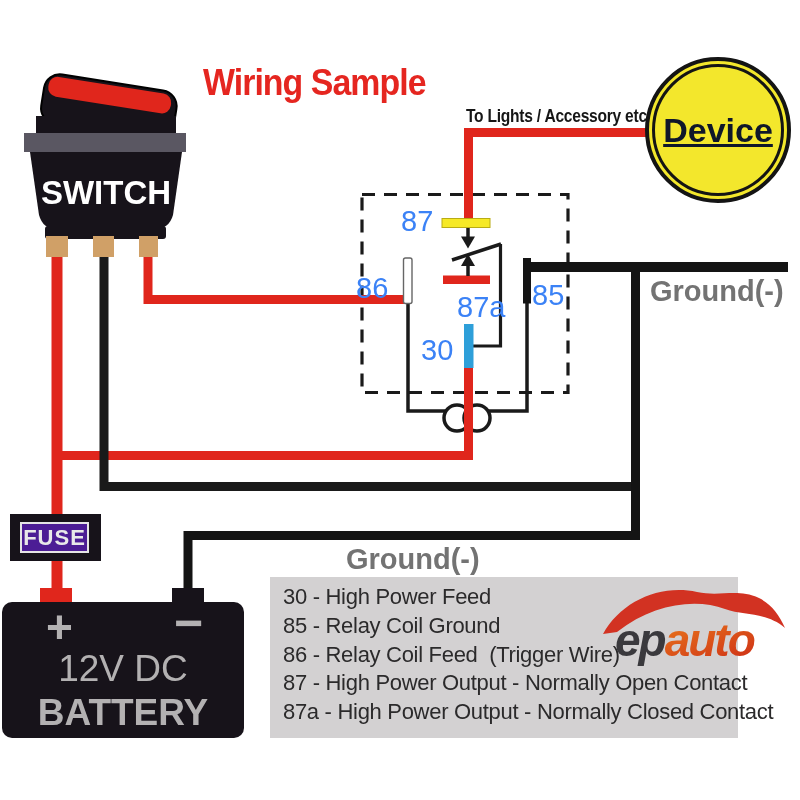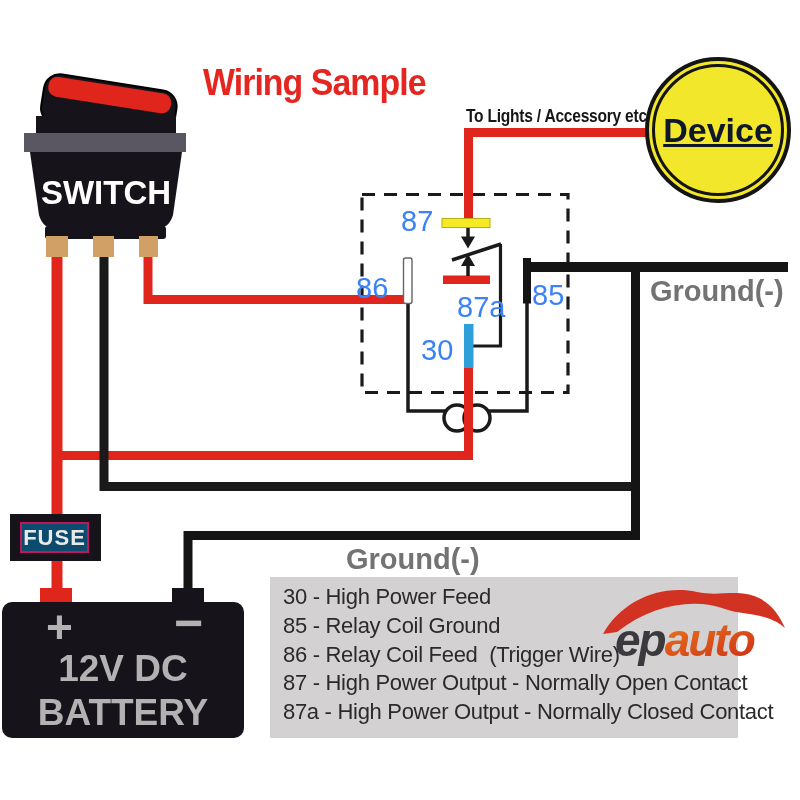--- a/index.html
+++ b/index.html
@@ -27,30 +27,30 @@
   .pin-85 {left:532px;top:273px;margin-top:8px;}
   .pin-87a{left:437px;top:293px;margin-left:20px;}
   .pin-30 {left:421px;top:336px;}
 
   .ground{font-size:29px;font-weight:bold;color:#737373;line-height:1;}
   .ground-right {left:650px;top:277px;}
   .ground-bottom{left:346px;top:545px;}
 
   .fuse{left:10px;top:514px;width:91px;height:47px;background:#17131a;}
   .fuse-inner{position:absolute;left:10px;top:8px;width:65px;height:27px;
-              background:#0c4a6e;border:2px solid #be185d;
+              background:#4c1d95;border:2px solid #e5e5e5;
               display:flex;align-items:center;justify-content:center;}
   .fuse-label{font-size:22px;font-weight:bold;color:#e9e9e9;letter-spacing:1px;}
 
   .battery{left:2px;top:602px;width:242px;height:136px;background:#17131a;border-radius:10px;
            color:#b3b1b2;}
   .bat-plus {position:absolute;left:44px;top:2px;font-size:46px;font-weight:bold;line-height:1;}
   .bat-minus{position:absolute;left:172px;top:-4px;font-size:50px;font-weight:bold;line-height:1;}
   .bat-line1{position:absolute;left:0;right:0;top:46px;text-align:center;
-             font-size:37px;font-weight:bold;}
+             font-size:37px;font-weight:normal;}
   .bat-line2{position:absolute;left:0;right:0;top:90px;text-align:center;
              font-size:37px;font-weight:bold;}
   .terminal{position:absolute;width:32px;height:15px;}
   .terminal-pos{left:40px;top:588px;background:#e0261c;}
   .terminal-neg{left:172px;top:588px;background:#17131a;}
 
   .legend{left:270px;top:577px;width:468px;height:161px;background:#d3d1d2;}
   .legend-items{position:absolute;left:13px;top:6px;}
   .legend-line{font-size:22px;line-height:28.8px;color:#2b2a2b;white-space:pre;
                letter-spacing:-.3px;}

